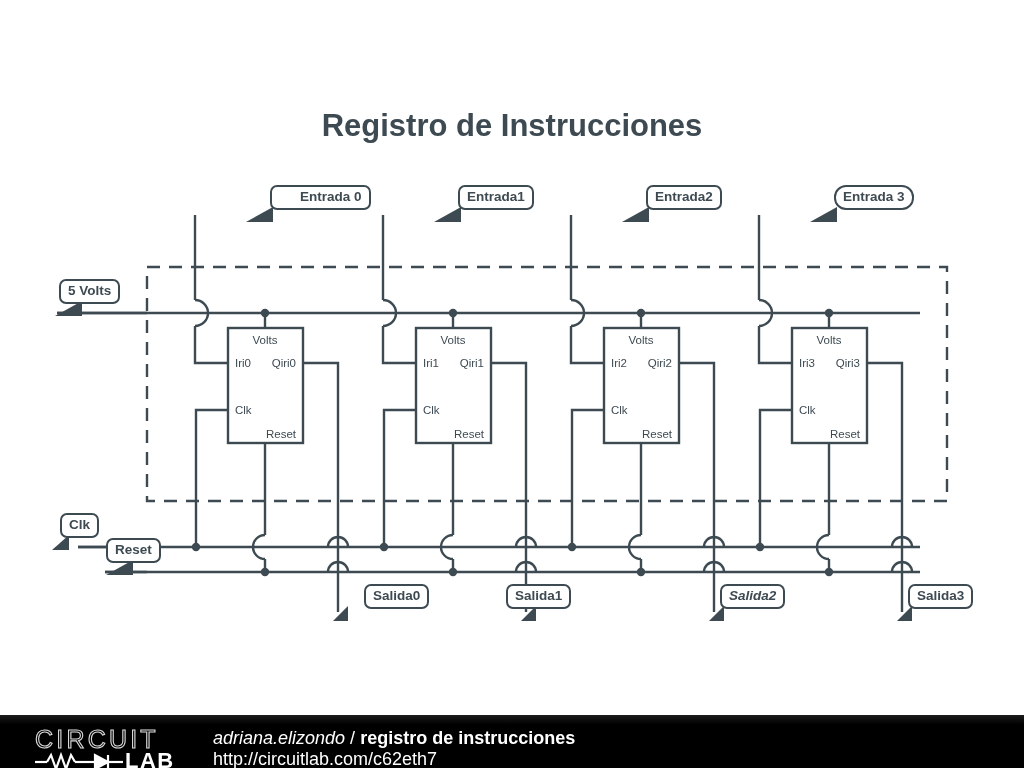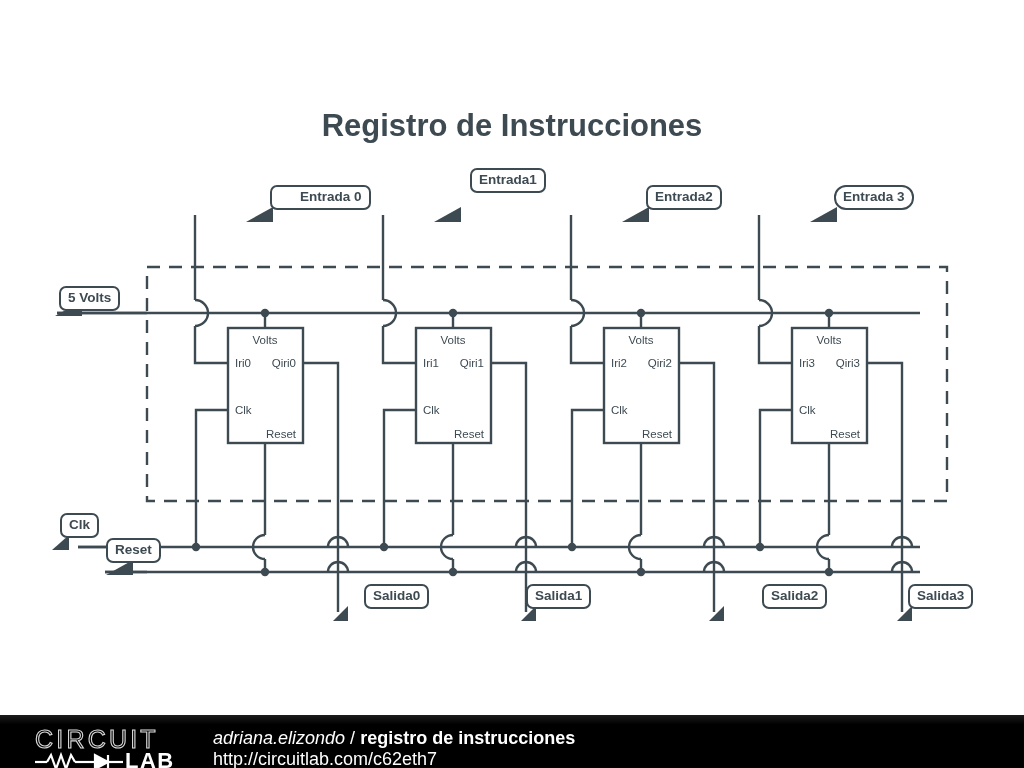--- a/index.html
+++ b/index.html
@@ -209,31 +209,31 @@
 
       <text x="829" y="344" text-anchor="middle">Volts</text>
       <text x="799" y="367" text-anchor="start">Iri3</text>
       <text x="860" y="367" text-anchor="end">Qiri3</text>
       <text x="799" y="414" text-anchor="start">Clk</text>
       <text x="860" y="438" text-anchor="end">Reset</text>
     </g>
   </svg>
 
   <div class="flag" style="left:270px;top:185px;padding-left:28px;">Entrada 0</div>
-  <div class="flag" style="left:458px;top:168px;margin-left:12px;">Entrada1</div>
+  <div class="flag" style="left:458px;top:185px;">Entrada1</div>
   <div class="flag" style="left:646px;top:185px;">Entrada2</div>
   <div class="flag" style="left:834px;top:185px;border-radius:12px;">Entrada 3</div>
 
-  <div class="flag" style="left:59px;top:286px;">5 Volts</div>
+  <div class="flag" style="left:59px;top:279px;">5 Volts</div>
   <div class="flag" style="left:60px;top:513px;">Clk</div>
   <div class="flag" style="left:106px;top:538px;">Reset</div>
 
   <div class="flag" style="left:364px;top:584px;">Salida0</div>
-  <div class="flag" style="left:526px;top:584px;">Salida1</div>
-  <div class="flag" style="left:762px;top:584px;">Salida2</div>
+  <div class="flag" style="left:506px;top:584px;">Salida1</div>
+  <div class="flag" style="left:720px;top:584px;font-style:italic;">Salida2</div>
   <div class="flag" style="left:908px;top:584px;">Salida3</div>
 
   <div class="footer"></div>
 
   <svg class="footer-logo" viewBox="0 0 170 42" xmlns="http://www.w3.org/2000/svg">
     <text x="2" y="22" font-family="Liberation Sans, sans-serif" font-size="25" letter-spacing="3.2" fill="none" stroke="#d8d8d8" stroke-width="1.1">CIRCUIT</text>
     <g stroke="#ffffff" stroke-width="2.2" fill="none">
       <line x1="2" y1="36" x2="14" y2="36"></line>
       <polyline points="14,36 18,29 23,43 28,29 33,43 38,29 42,36"></polyline>
       <line x1="42" y1="36" x2="62" y2="36"></line>

